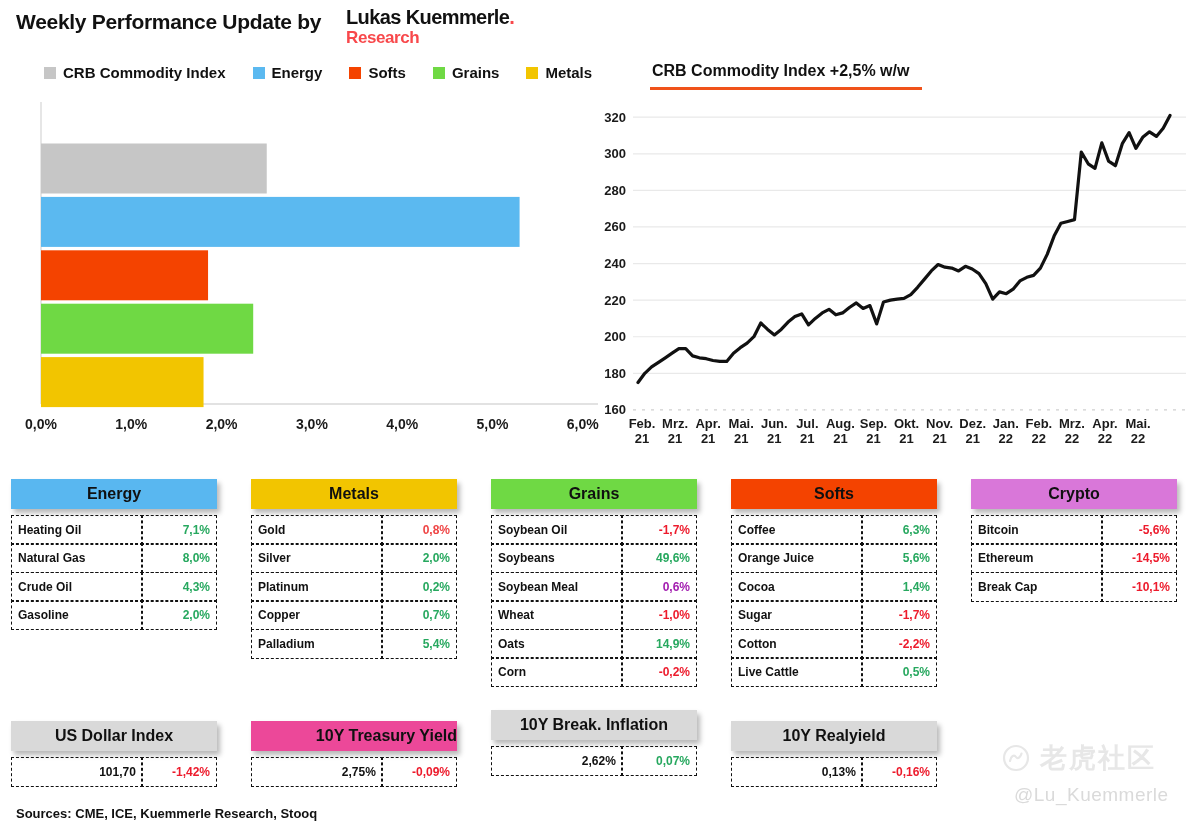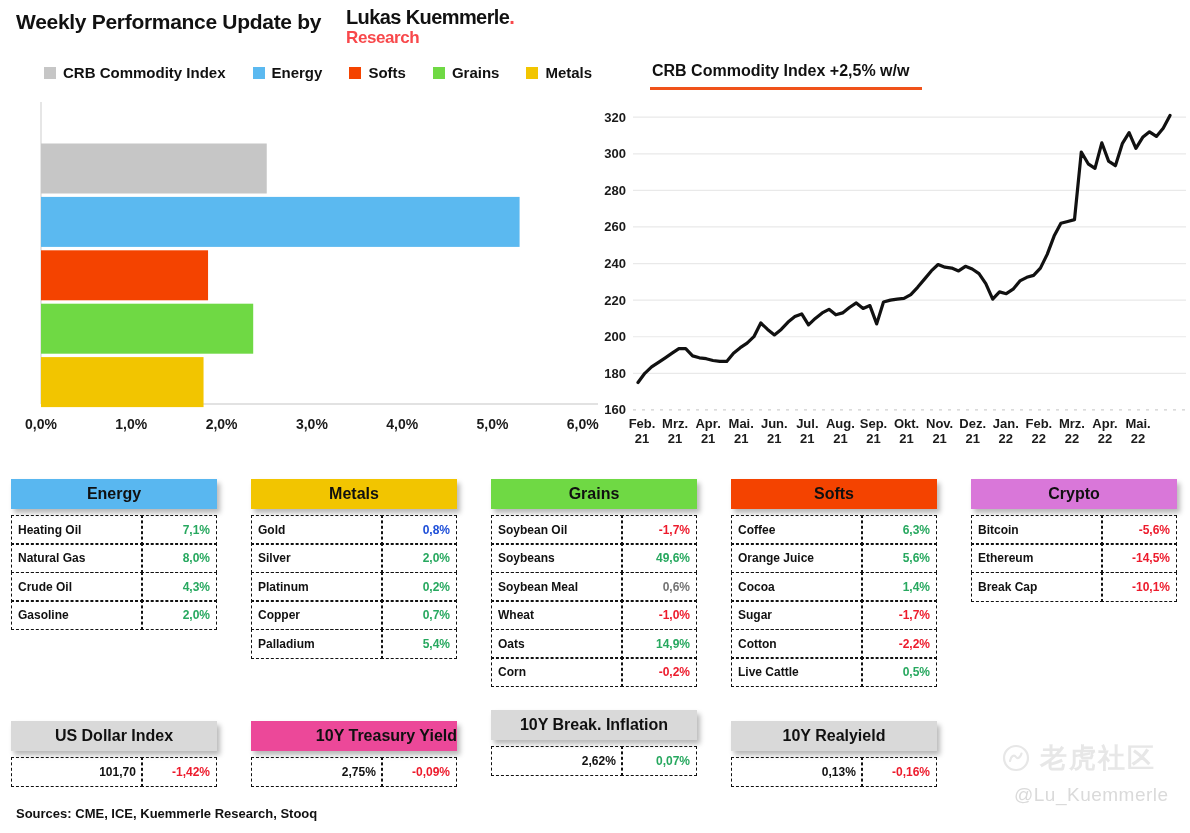--- a/index.html
+++ b/index.html
@@ -147,21 +147,21 @@
         </div>
         <div class="trow">
           <div class="tcell tcell-label">Gasoline</div>
           <div class="tcell tcell-value" style="color: rgb(39, 168, 95);">2,0%</div>
         </div>
       </div>
       <div class="cat-table" style="left: 251px; top: 479px;">
         <div class="cat-header" style="background: rgb(242, 197, 0);">Metals</div>
         <div class="trow">
           <div class="tcell tcell-label">Gold</div>
-          <div class="tcell tcell-value" style="color: #1d4ed8;">0,8%</div>
+          <div class="tcell tcell-value" style="color: #ef4444;">0,8%</div>
         </div>
         <div class="trow">
           <div class="tcell tcell-label">Silver</div>
           <div class="tcell tcell-value" style="color: rgb(39, 168, 95);">2,0%</div>
         </div>
         <div class="trow">
           <div class="tcell tcell-label">Platinum</div>
           <div class="tcell tcell-value" style="color: rgb(39, 168, 95);">0,2%</div>
         </div>
         <div class="trow">
@@ -178,21 +178,21 @@
         <div class="trow">
           <div class="tcell tcell-label">Soybean Oil</div>
           <div class="tcell tcell-value" style="color: rgb(237, 27, 44);">-1,7%</div>
         </div>
         <div class="trow">
           <div class="tcell tcell-label">Soybeans</div>
           <div class="tcell tcell-value" style="color: rgb(39, 168, 95);">49,6%</div>
         </div>
         <div class="trow">
           <div class="tcell tcell-label">Soybean Meal</div>
-          <div class="tcell tcell-value" style="color: #737373;">0,6%</div>
+          <div class="tcell tcell-value" style="color: #a21caf;">0,6%</div>
         </div>
         <div class="trow">
           <div class="tcell tcell-label">Wheat</div>
           <div class="tcell tcell-value" style="color: rgb(237, 27, 44);">-1,0%</div>
         </div>
         <div class="trow">
           <div class="tcell tcell-label">Oats</div>
           <div class="tcell tcell-value" style="color: rgb(39, 168, 95);">14,9%</div>
         </div>
         <div class="trow">

